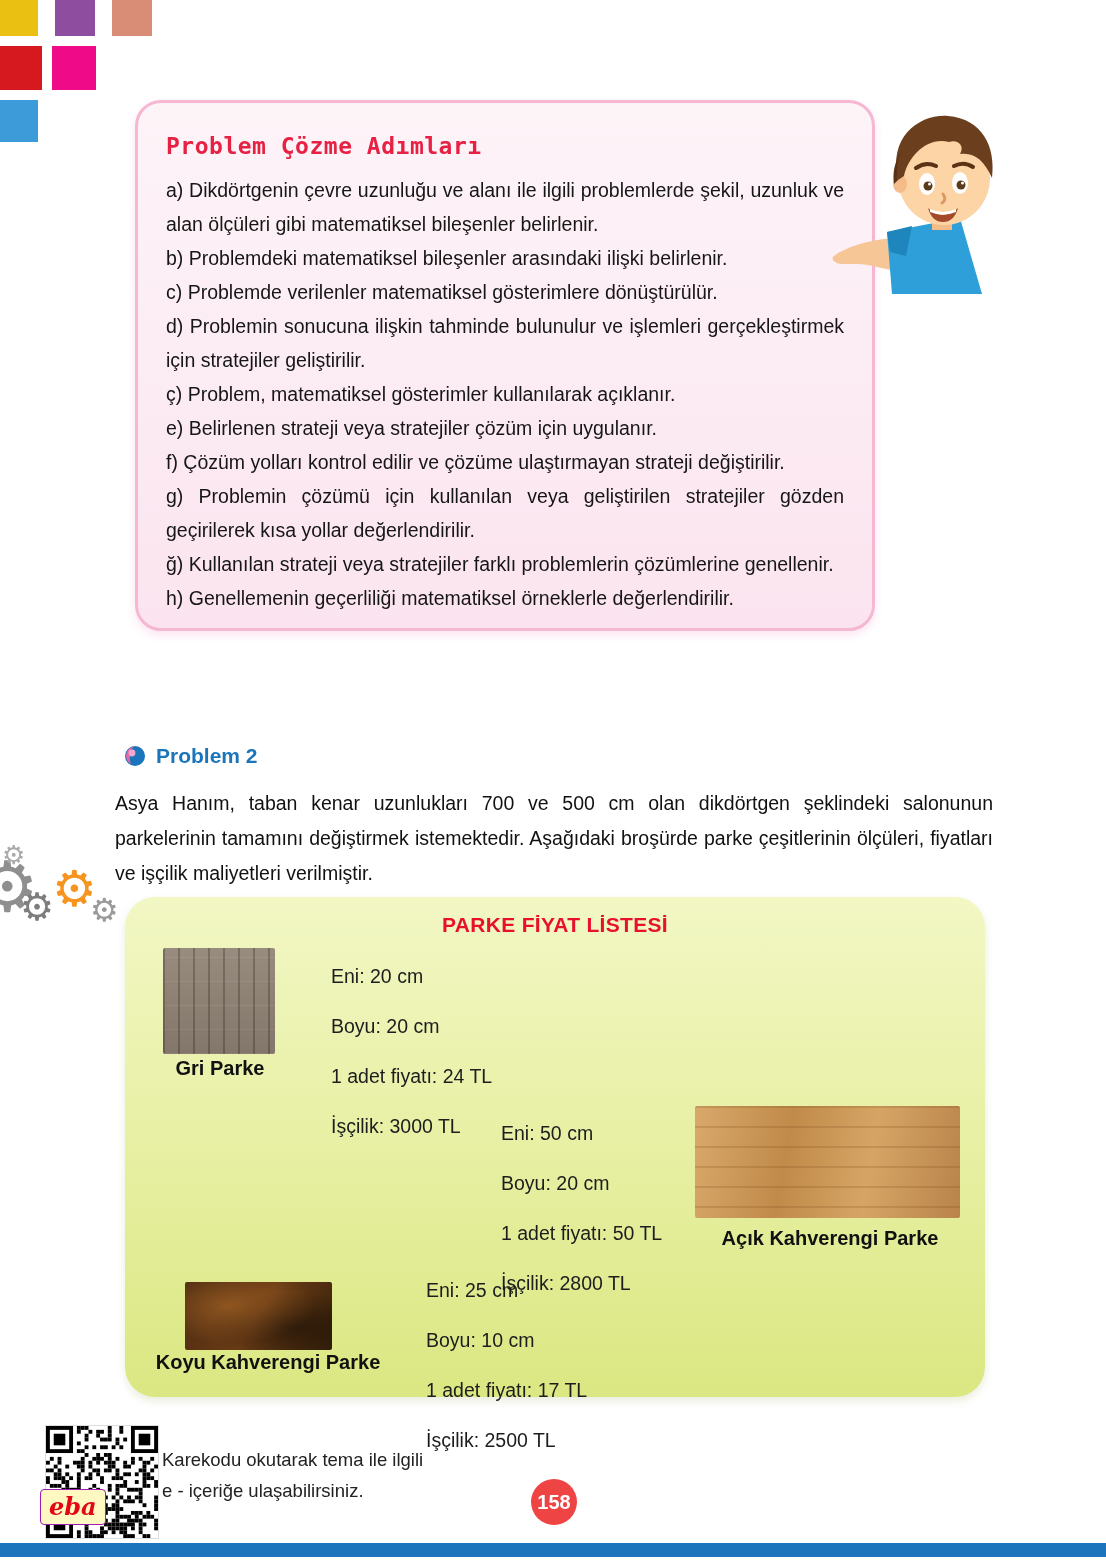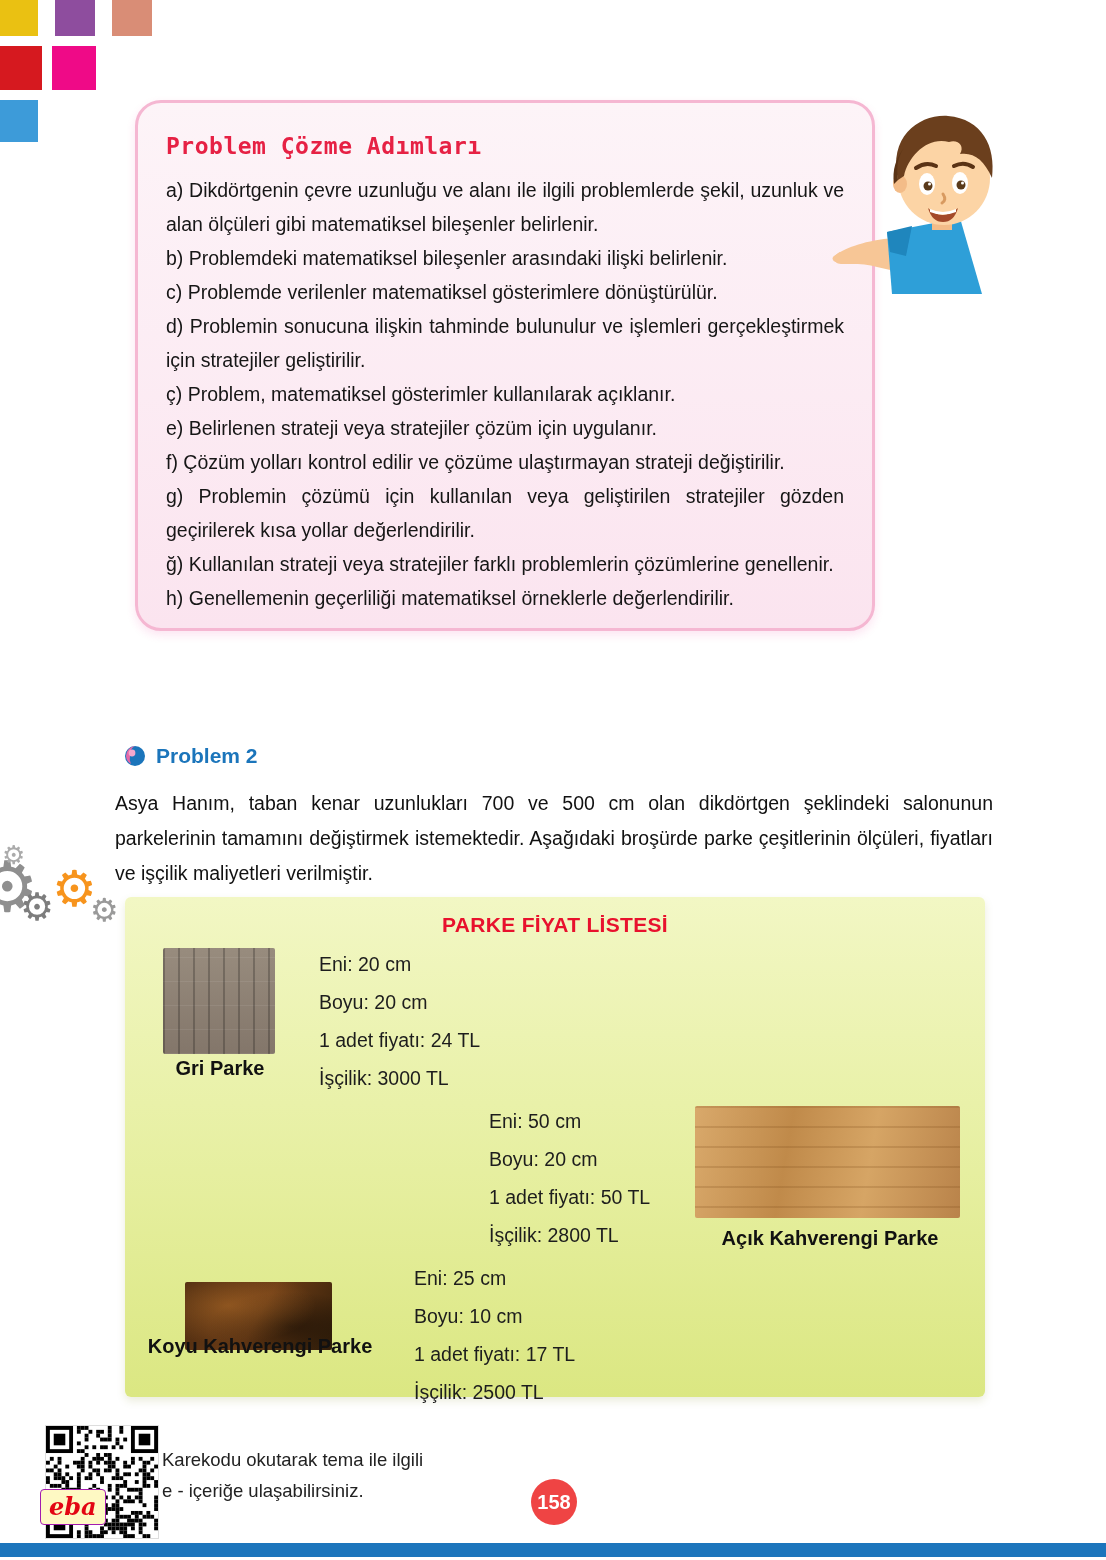--- a/index.html
+++ b/index.html
@@ -31,44 +31,44 @@
   .boy{position:absolute;left:832px;top:106px;width:190px;height:190px;z-index:5;}
 
   
   .p2-row{position:absolute;left:124px;top:744px;display:flex;align-items:center;gap:8px;}
   .p2-label{color:#1b75bb;font-weight:bold;font-size:21px;}
   .p2-text{position:absolute;left:115px;top:786px;width:878px;font-size:19.5px;
            line-height:35px;text-align:justify;color:#111;}
 
   
   .price-box{position:absolute;left:125px;top:897px;width:860px;height:500px;
-             border-radius:6px;background:linear-gradient(180deg,#f2f7c4 0%,#e6efa0 55%,#dbe782 100%);
+             border-radius:30px;background:linear-gradient(180deg,#f2f7c4 0%,#e6efa0 55%,#dbe782 100%);
              box-shadow:0 4px 8px rgba(120,130,20,.15);}
   .price-title{position:absolute;left:0;top:16px;width:100%;text-align:center;
                color:#e8112d;font-weight:bold;font-size:21px;letter-spacing:.3px;}
   .spec{position:absolute;font-size:19.5px;line-height:34px;color:#1d1d1d;}
-  .spec p{margin:4px;}
+  .spec p{margin:16px;}
   .parke-label{position:absolute;font-weight:bold;font-size:20px;color:#111;text-align:center;}
 
   .parke-img{position:absolute;border-radius:2px;}
   .tex-gri{left:38px;top:51px;width:112px;height:106px;
      background:repeating-linear-gradient(90deg,rgba(0,0,0,.22) 0 2px,transparent 2px 15px),
                 repeating-linear-gradient(0deg,rgba(255,255,255,.07) 0 1px,transparent 1px 24px),
                 linear-gradient(180deg,#988c7e,#83766a);}
   .tex-acik{left:570px;top:209px;width:265px;height:112px;
      background:repeating-linear-gradient(180deg,rgba(120,70,20,.20) 0 2px,transparent 2px 20px),
                 linear-gradient(100deg,#d9a96b 0%,#c08a4a 35%,#d6a565 65%,#b9834a 100%);}
   .tex-koyu{left:60px;top:385px;width:147px;height:68px;
      background:radial-gradient(ellipse at 30% 35%,rgba(255,160,60,.30),transparent 60%),
                 radial-gradient(ellipse at 72% 65%,rgba(0,0,0,.45),transparent 55%),
                 linear-gradient(120deg,#4a2a10 0%,#6b3c16 50%,#35200a 100%);}
 
   .lbl-gri {left:0;   top:160px;width:190px;}
   .lbl-acik{left:545px;top:330px;width:320px;}
-  .lbl-koyu{left:0;   top:438px;width:270px;}
+  .lbl-koyu{left:0;   top:454px;width:270px;padding-left:8px;}
 
   .spec-gri {left:190px;top:46px;}
   .spec-acik{left:360px;top:203px;}
   .spec-koyu{left:285px;top:360px;}
 
   
   .gears{position:absolute;left:-24px;top:848px;width:160px;height:96px;z-index:2;}
   .gear{position:absolute;font-family:"DejaVu Sans",sans-serif;line-height:1;}
   .g1{left:0;   top:4px; font-size:70px;color:#8f8f8f;}
   .g2{left:44px;top:40px;font-size:38px;color:#7d7d7d;}

